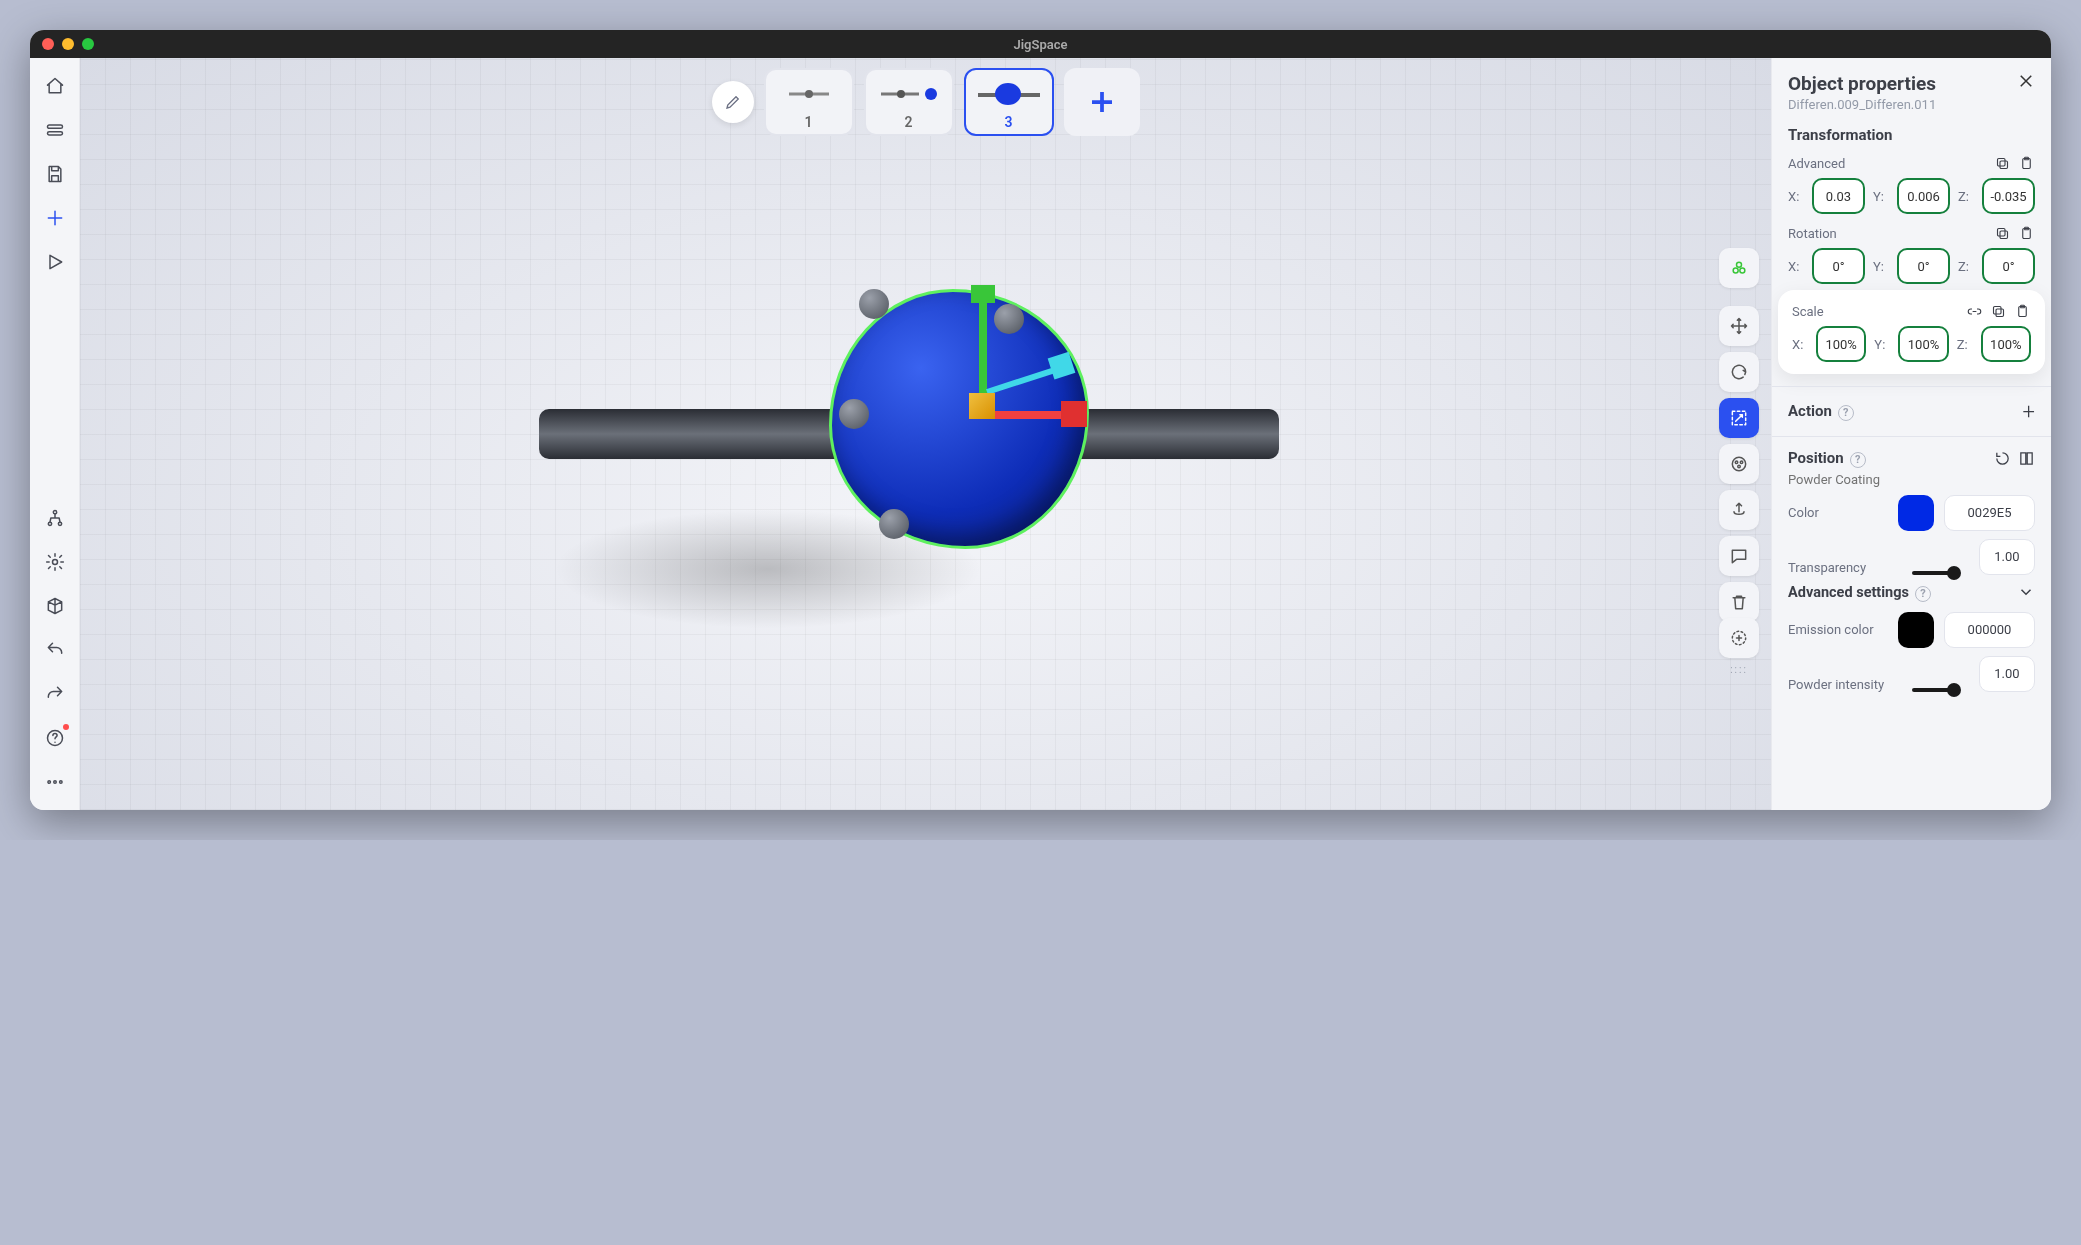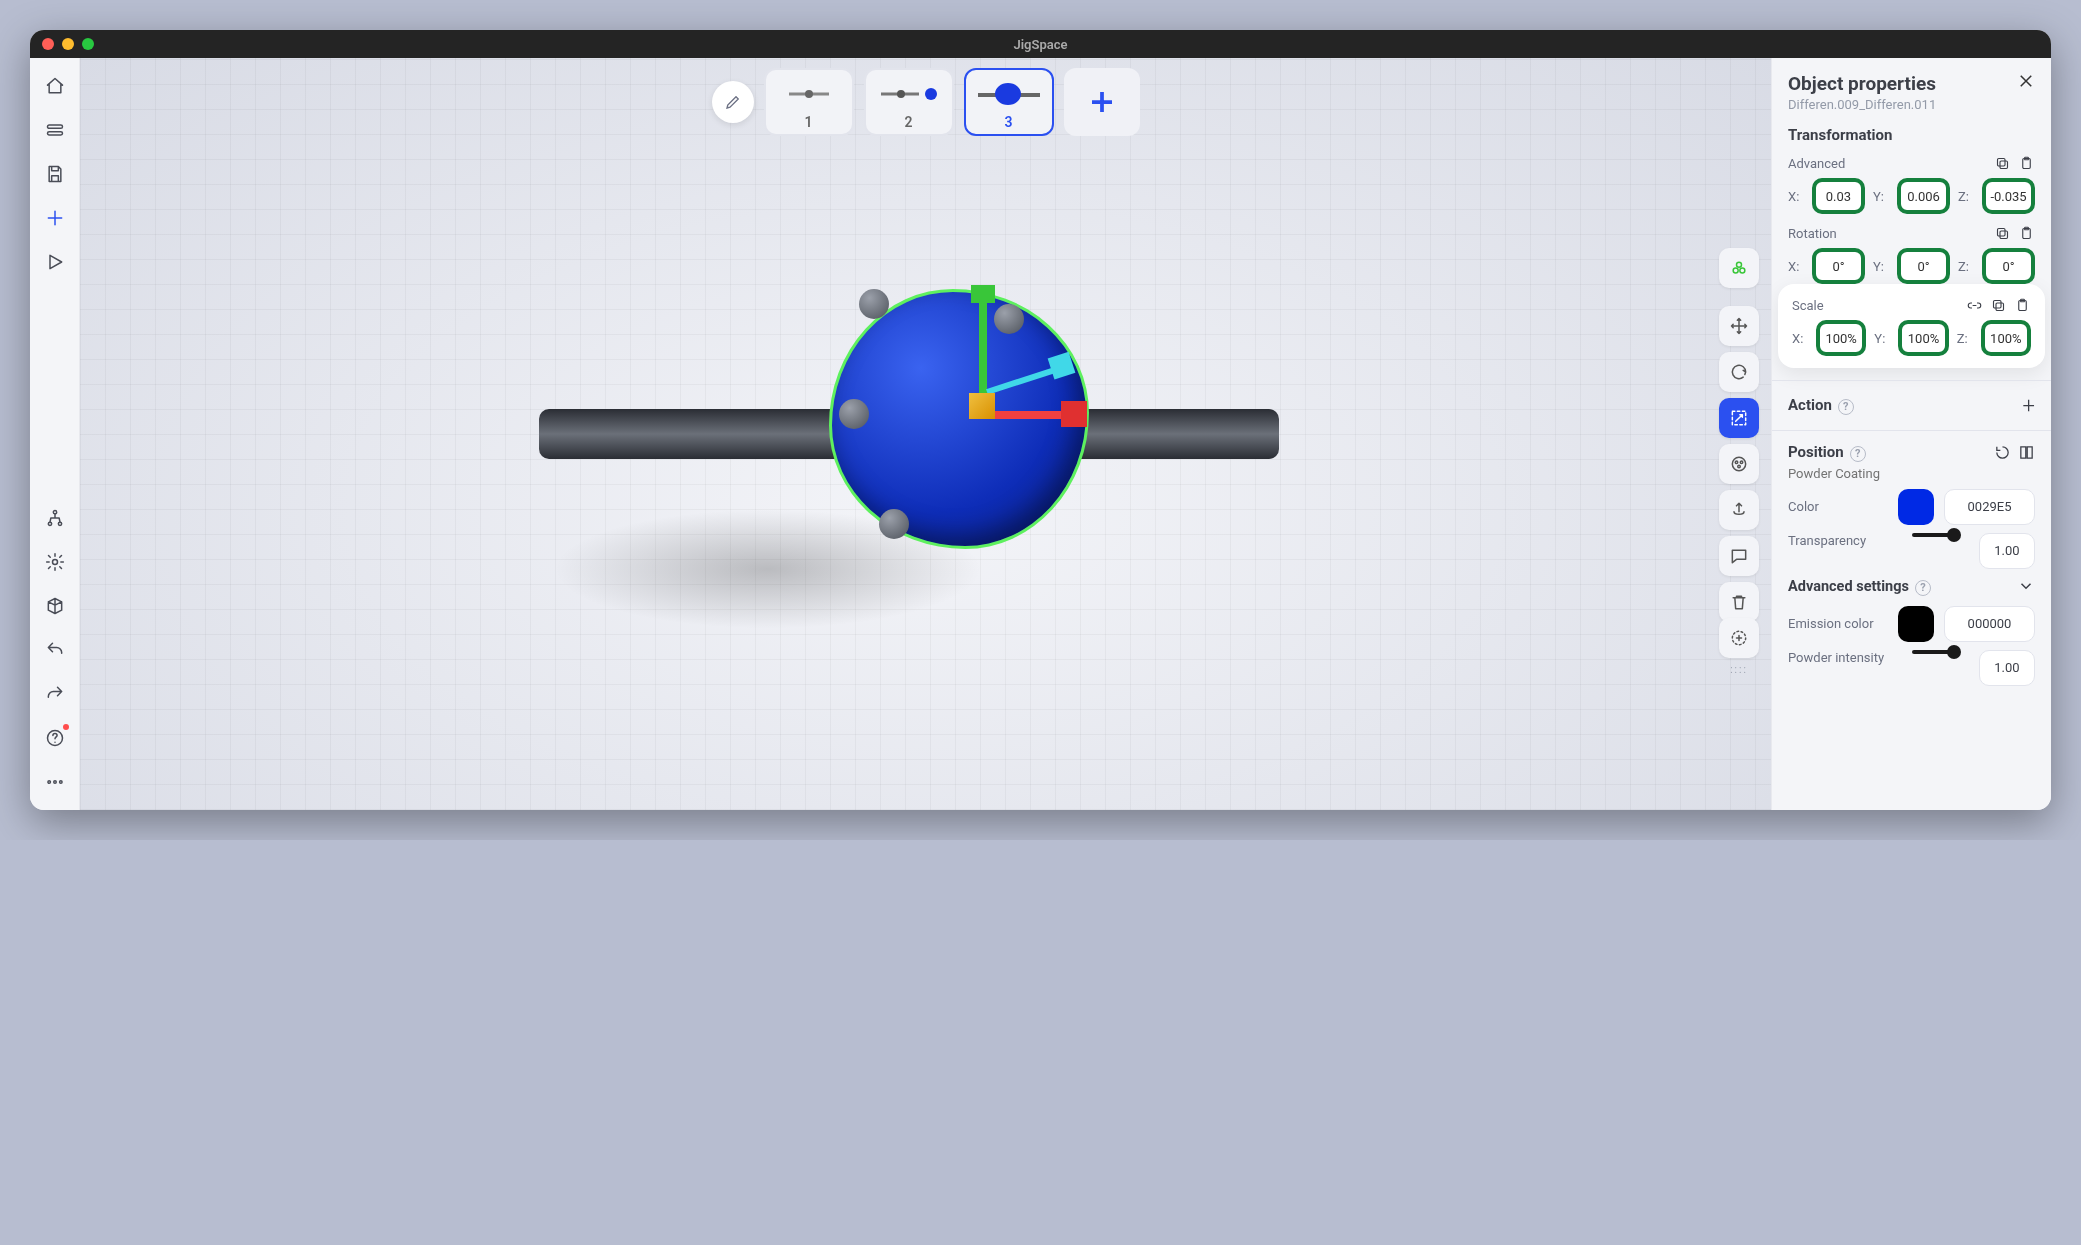--- a/index.html
+++ b/index.html
@@ -71,29 +71,29 @@
   .panel h2 { font-size:19px; font-weight:700; margin-bottom:2px; }
   .panel-sub { font-size:13px; color:#939aa8; margin-bottom:14px; }
   .panel-close { position:absolute; right:16px; top:14px; cursor:pointer; color:#333; }
   .panel-wrap { position:relative; }
   .sec-title { font-size:15px; font-weight:700; margin:8px 0 6px; }
   .sub-label { font-size:13px; color:#6b7080; margin:10px 0 6px; display:flex; align-items:center; justify-content:space-between;}
   .mini-icons { display:flex; gap:6px; color:#3c3f48; }
   .mini-icons span { width:18px; height:18px; display:inline-flex; align-items:center; justify-content:center; cursor:pointer; }
   .xyz-row { display:flex; gap:8px; align-items:center; }
   .xyz-row label { font-size:13px; color:#6b7080; width:16px; }
-  .xyz-row input { flex:1; min-width:0; height:36px; border-radius:10px; border:4px solid #15803d; background:#fff; text-align:center; font-size:13px; color:#333; }
+  .xyz-row input { flex:1; min-width:0; height:36px; border-radius:10px; border:2px solid #15803d; background:#fff; text-align:center; font-size:13px; color:#333; }
   .section-divider { height:1px; background:#e2e4ec; margin:12px -16px; }
-  .scale-card { background:#fff; border-radius:16px; padding:12px 14px; margin:0 -10px; box-shadow:0 6px 20px rgba(0,0,0,.08);}
+  .scale-card { background:#fff; border-radius:16px; padding:12px 14px; margin:6px -10px; box-shadow:0 6px 20px rgba(0,0,0,.08);}
   .row-between { display:flex; align-items:center; justify-content:space-between; }
   .plus-thin { font-size:22px; font-weight:300; cursor:pointer; }
   .color-row { display:flex; align-items:center; gap:10px; margin:8px 0; }
   .swatch { width:36px; height:36px; border-radius:10px; }
   .hex-box { flex:1; height:36px; border-radius:10px; border:1px solid #e2e4ec; background:#fff; display:flex; align-items:center; justify-content:center; font-size:13px; }
-  .slider-row { display:flex; align-items:flex-start; gap:24px; margin:8px 0; }
+  .slider-row { display:flex; align-items:flex-end; gap:24px; margin:8px 0; }
   .slider-label { font-size:13px; color:#6b7080; width:100px; }
   .slider { flex:1; height:4px; background:#1a1a1a; border-radius:2px; position:relative; cursor:pointer;}
   .slider::after { content:""; position:absolute; right:-6px; top:-5px; width:14px; height:14px; border-radius:50%; background:#1a1a1a; }
   .val-box { width:56px; height:36px; border-radius:10px; border:1px solid #e2e4ec; background:#fff; display:flex; align-items:center; justify-content:center; font-size:13px;}
   .chev { width:18px; height:18px; }
   .help-circle { display:inline-flex; width:16px; height:16px; border-radius:50%; border:1.5px solid #b7bcc8; color:#9aa0ae; font-size:11px; align-items:center; justify-content:center; margin-left:6px;}
   .mat-label { font-size:13px; color:#737373; margin:4px 0 8px; }
 </style>
 </head>
 <body>

